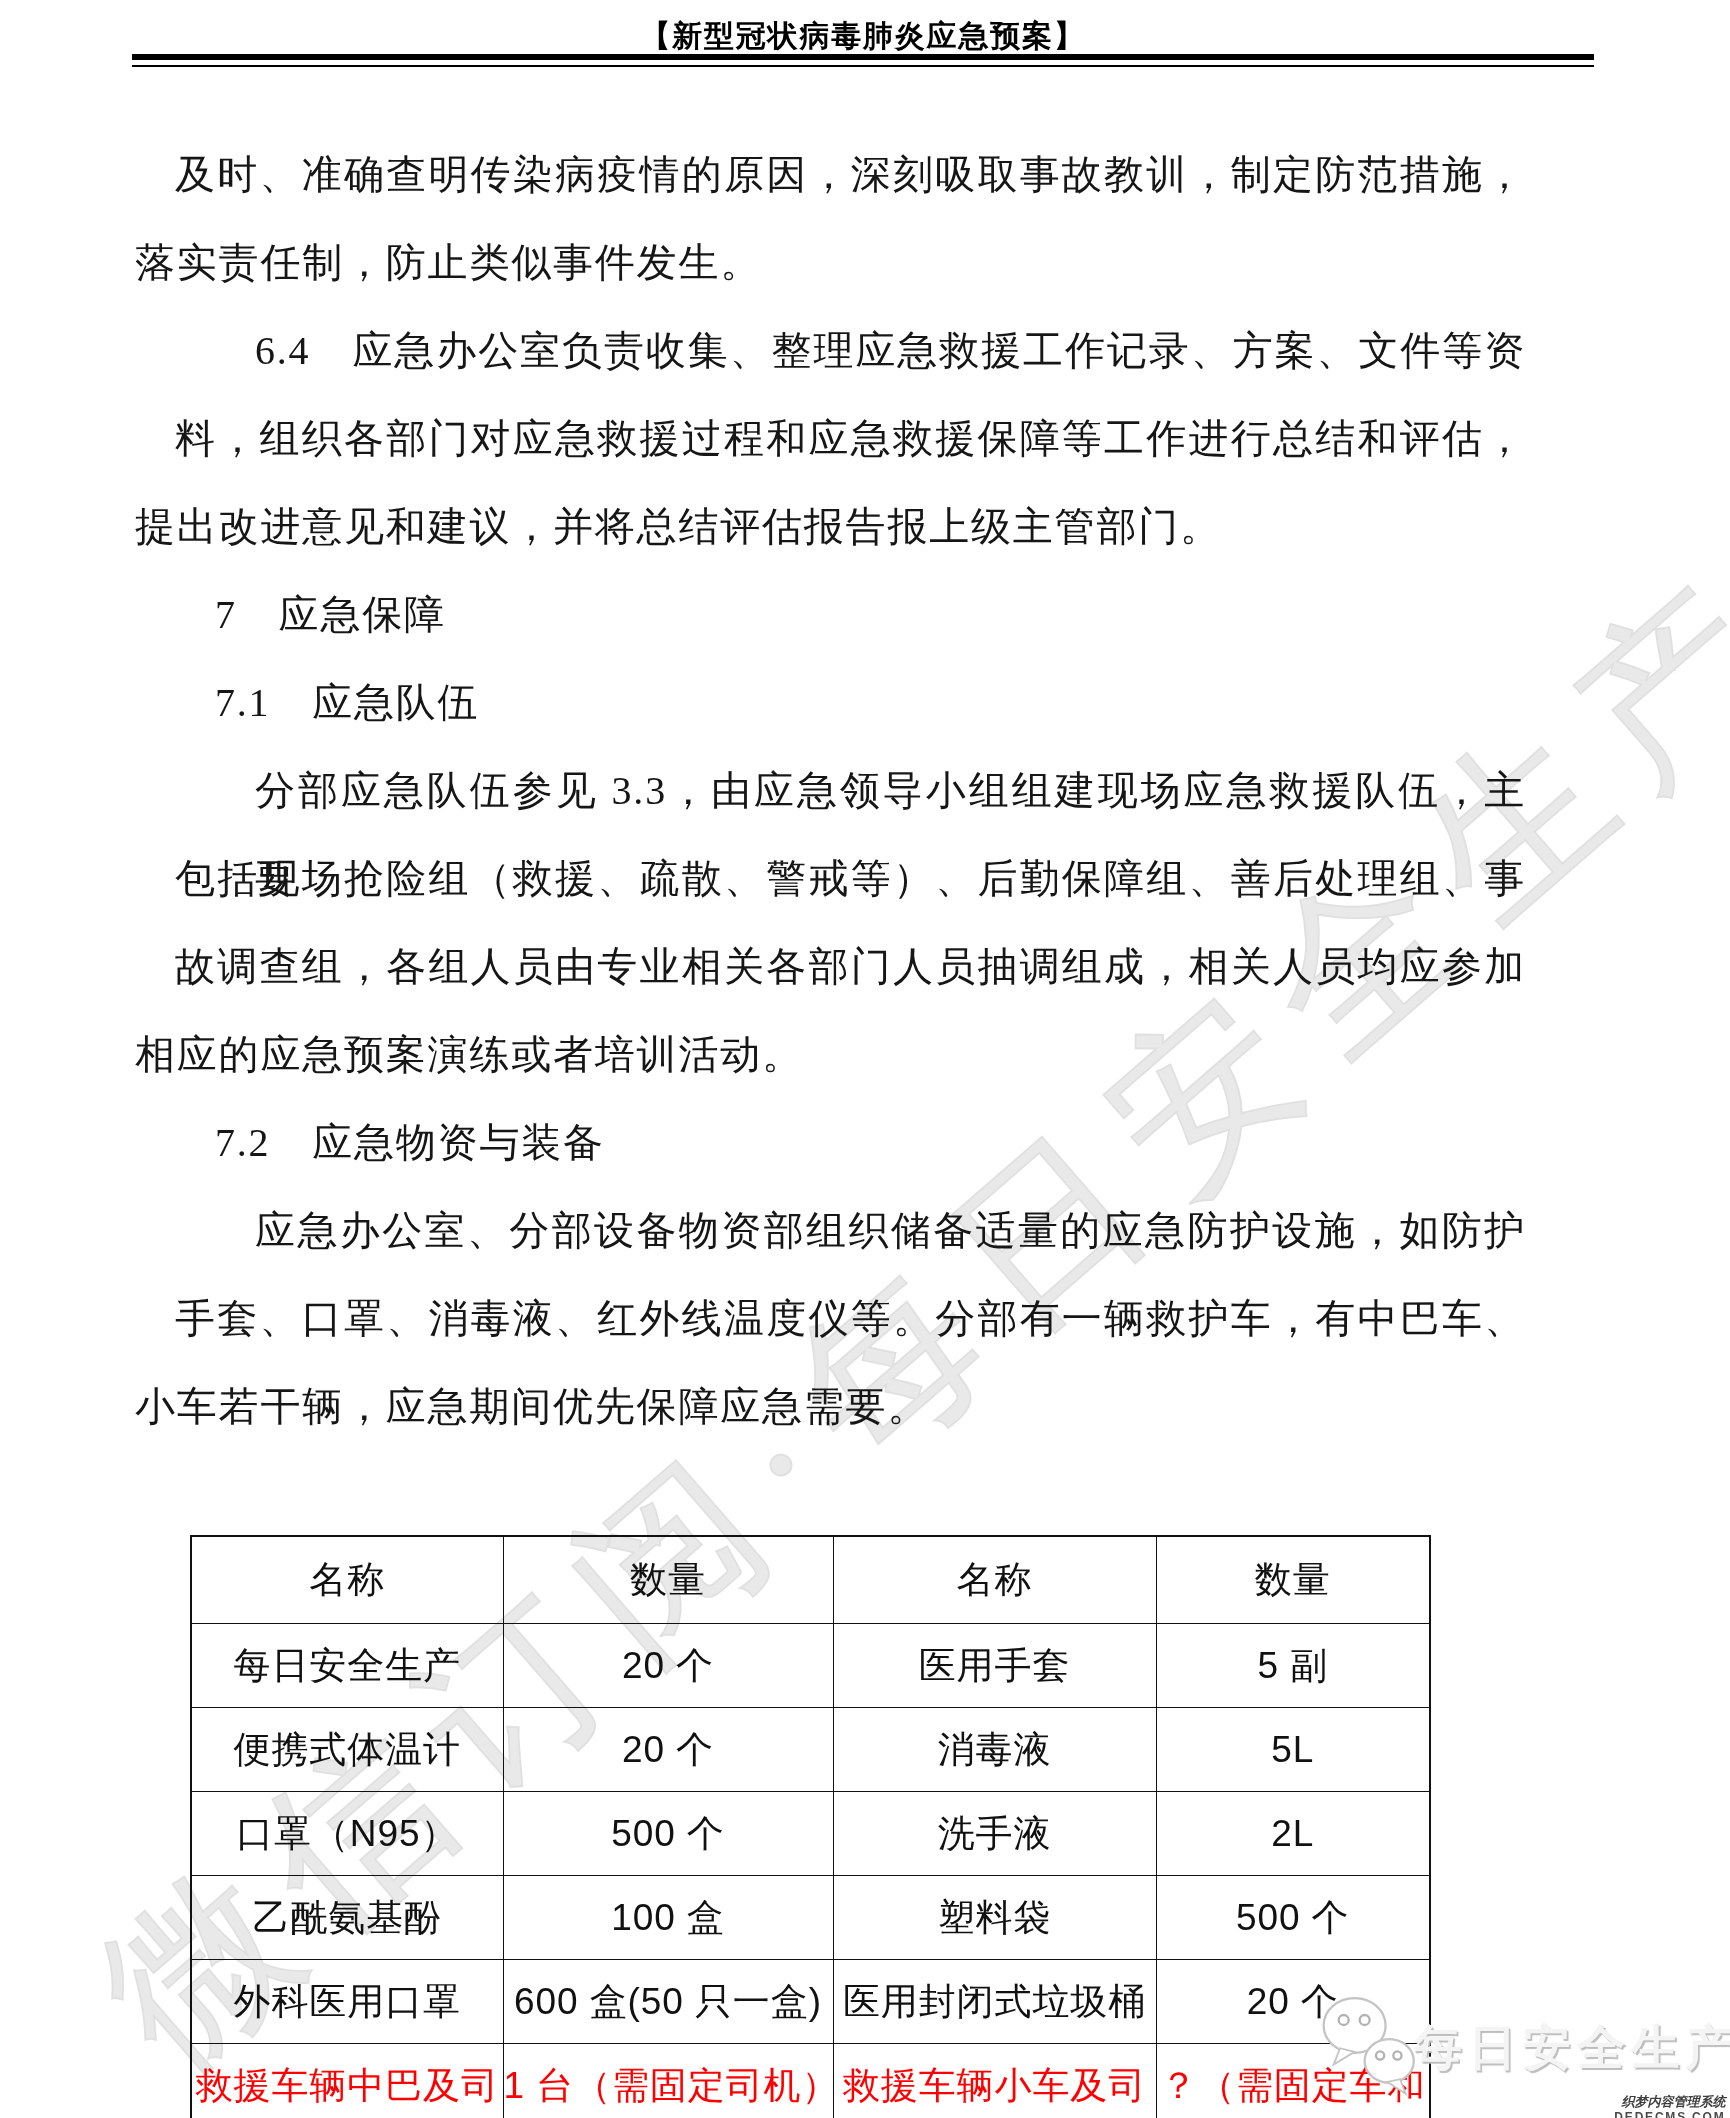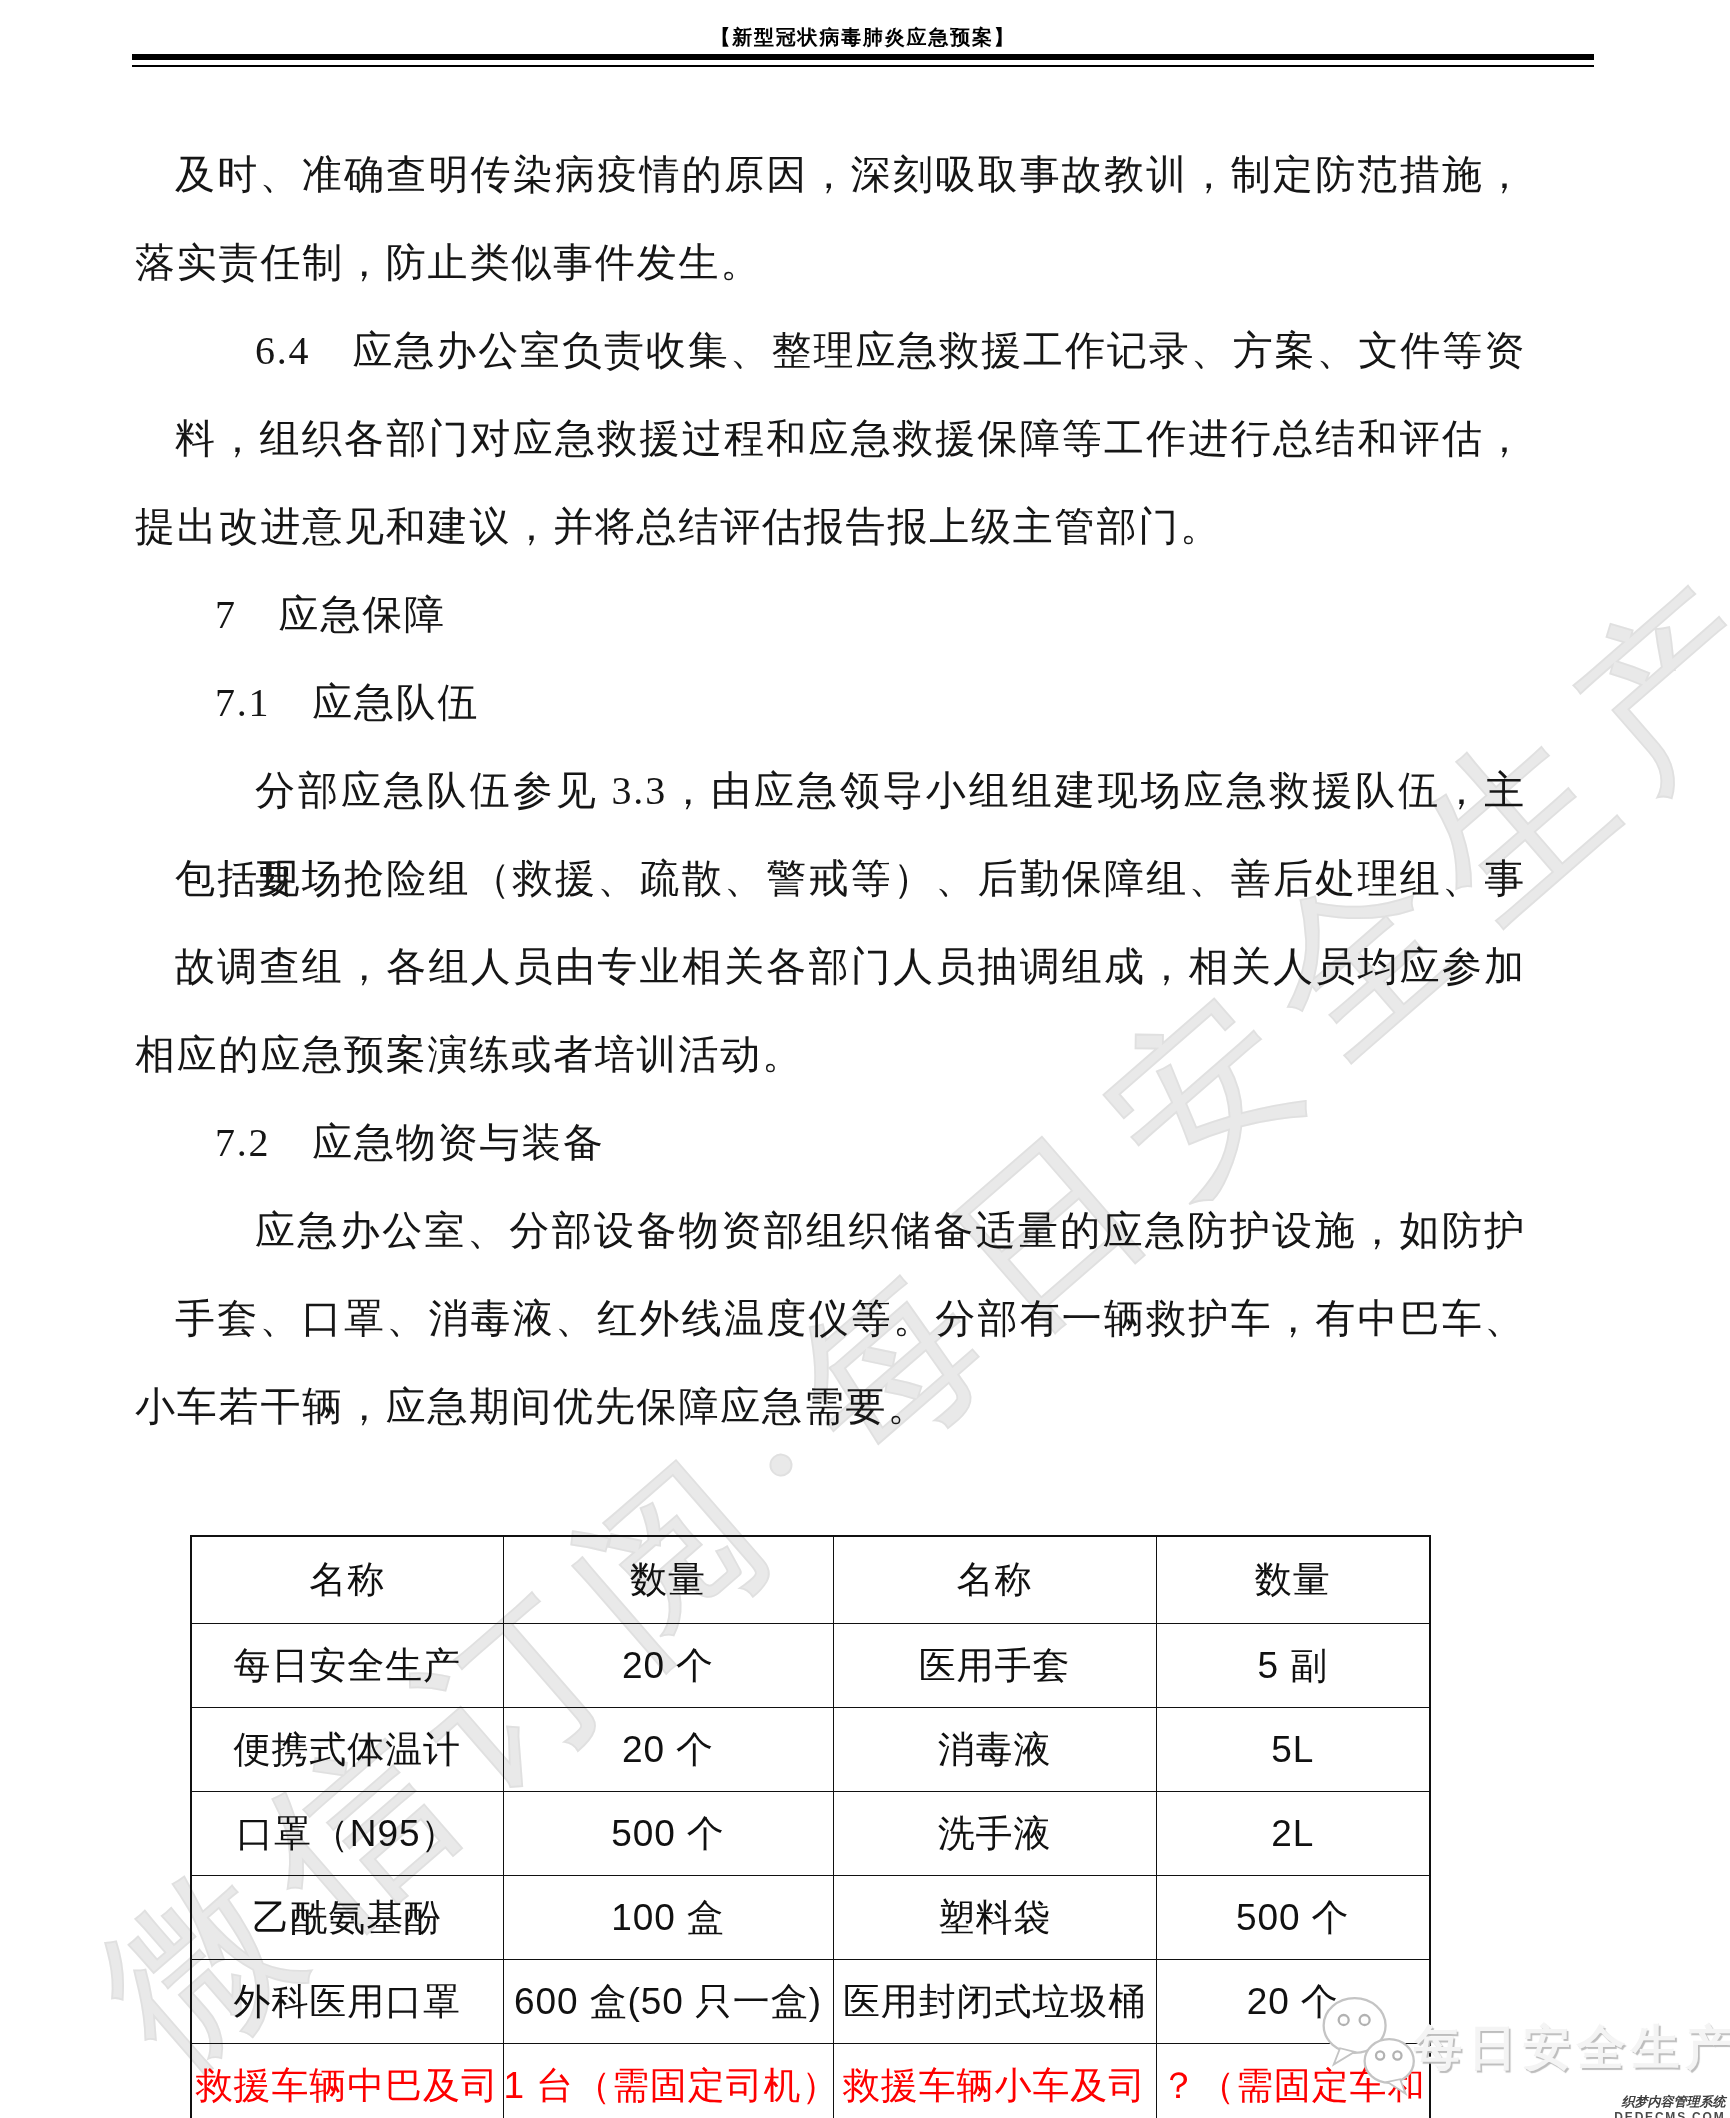--- a/index.html
+++ b/index.html
@@ -26,25 +26,24 @@
     z-index:0;
     font-family:"Liberation Serif", serif;
     user-select:none;
   }
   
   .doc-header{
     position:absolute;left:132px;top:16.4px;width:1462px;
     text-align:center;
     font-family:"Liberation Sans", sans-serif;
     font-weight:bold;
-    font-size:20px;
+    font-size:30px;
     letter-spacing:1.8px;
     color:#000;
     z-index:2;
-    margin-top:8px;
   }
   .title-rule{
     position:absolute;left:132px;top:54px;width:1462px;height:4.6px;
     border-top:6.4px solid #000;
     border-bottom:2.7px solid #000;
     z-index:2;
   }
   
   .body-text{
     position:absolute;left:135px;top:131px;width:1391px;z-index:1;

